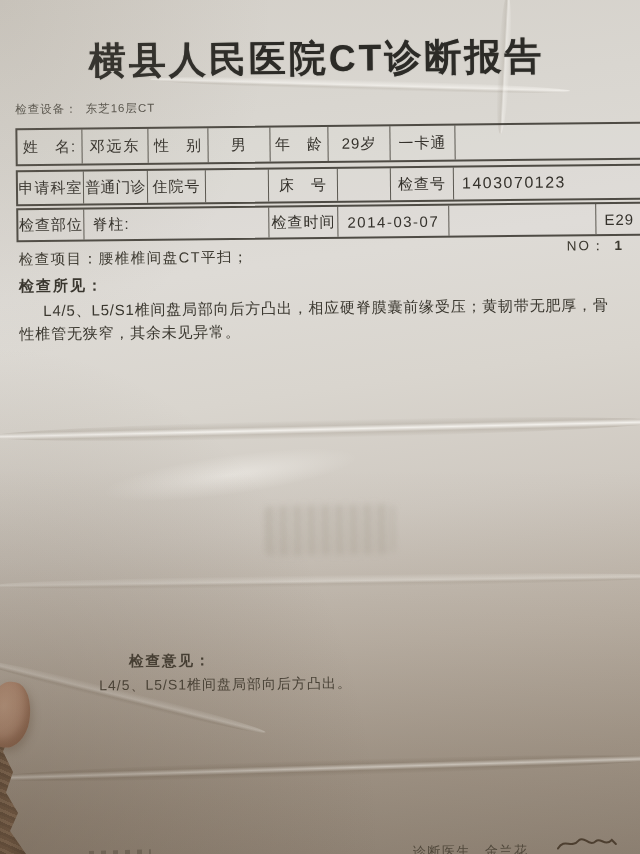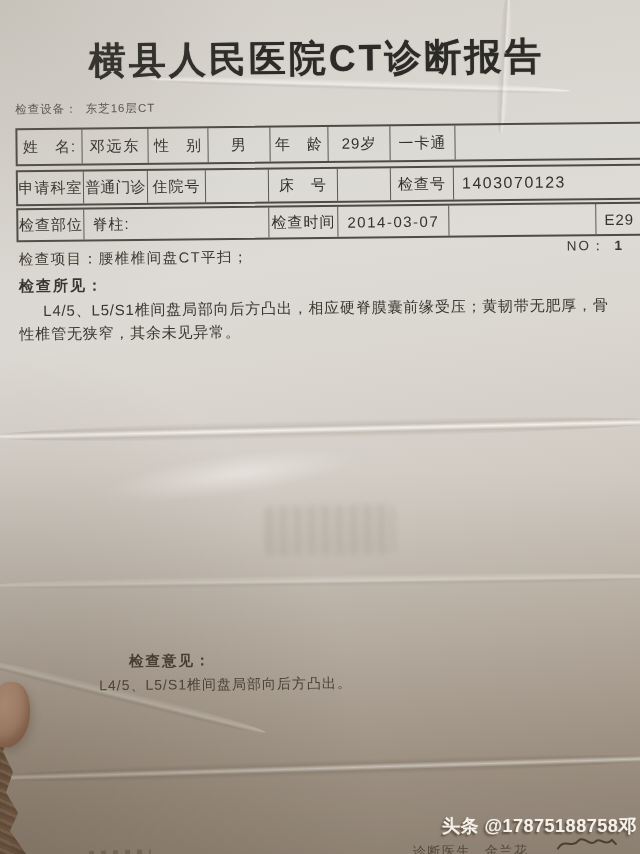--- a/index.html
+++ b/index.html
@@ -155,15 +155,14 @@
     </svg>
     <div class="partialmarks"></div>
 
   </div>
 
   <div class="table-surface"></div>
   <div class="thumb"></div>
 
   <div class="shade"></div>
 
-  <div class="watermark">头条 @17875188758邓</div>
 
 </div>
 
 </body></html>

